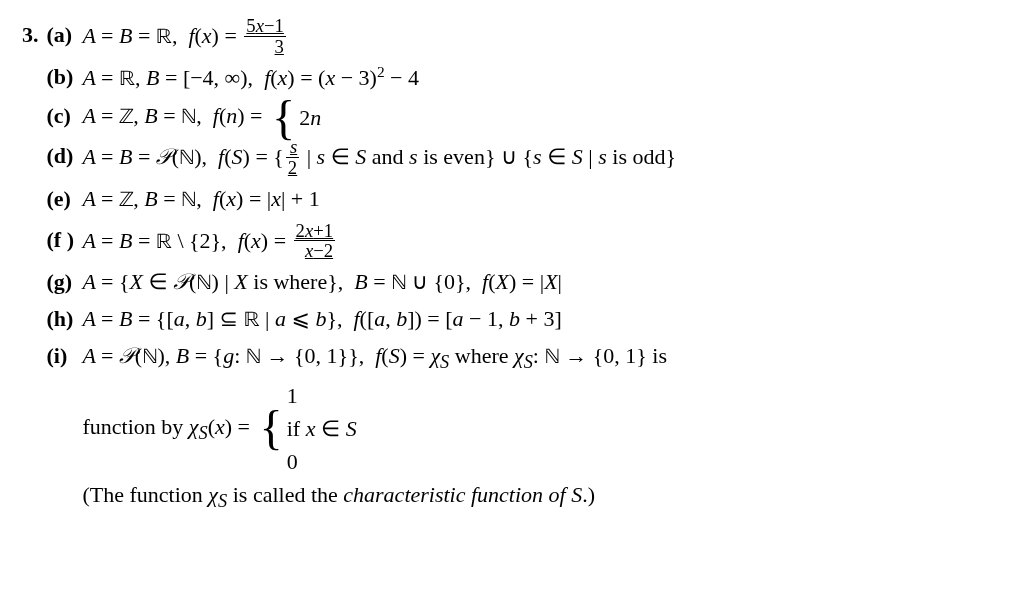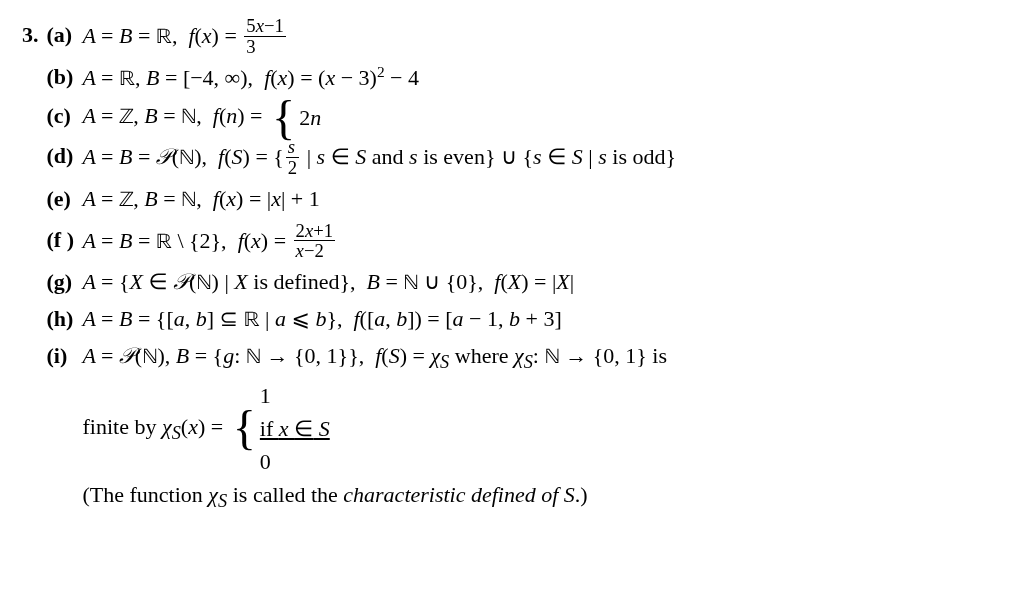--- a/index.html
+++ b/index.html
@@ -54,26 +54,27 @@
       font-style: normal;
       font-family: 'Cambria Math', 'STIX Two Math', serif;
     }
     .scr {
       font-family: 'URW Chancery L', 'Apple Chancery', cursive;
       font-style: italic;
     }
     .frac {
       display: inline-block;
       vertical-align: middle;
-      text-align: left;
+      text-align: right;
       font-size: 0.85em;
       line-height: 1.05;
       margin: 0 2px;
       position: relative;
       top: -2px;
+      text-decoration: underline;
     }
     .frac .top { display: block; border-bottom: 1px solid #000; padding: 0 2px; }
     .frac .bot { display: block; padding: 0 2px; }
     .brace-block {
       display: inline-flex;
       align-items: center;
       vertical-align: middle;
       margin-left: 4px;
     }
     .brace {
@@ -83,21 +84,21 @@
       margin-right: 4px;
     }
     .cases {
       display: inline-block;
       vertical-align: middle;
     }
     .case-row { display: flex; flex-direction: column; }
     .case-left { width: 110px; }
     .case-cond { width: 120px; }
     .case-row.small .case-left { width: 40px; }
-    .case-row.small .case-cond { width: 100px; text-decoration: underline; }
+    .case-row.small .case-cond { width: 100px; }
     .continuation { margin-left: 36px; }
     sup { font-size: 0.7em; }
     .italic { font-style: italic; }
   </style>
 </head>
 <body>
 
 <div class="problem">
   <div class="num">3.</div>
   <div class="content">
@@ -151,53 +152,53 @@
       <div class="part" style="margin-top:6px;">
         <div class="part-label">(f )</div>
         <div class="part-body math">
           A <span class="rm">=</span> B <span class="rm">=</span> <span class="bb">ℝ</span> <span class="rm">\ {2},</span>&nbsp; f<span class="rm">(</span>x<span class="rm">) =</span> <span class="frac"><span class="top"><span class="rm">2</span>x<span class="rm">+1</span></span><span class="bot">x<span class="rm">−2</span></span></span>
         </div>
       </div>
 
       <div class="part">
         <div class="part-label">(g)</div>
         <div class="part-body math">
-          A <span class="rm">= {</span>X <span class="rm">∈</span> <span class="scr">𝒫</span><span class="rm">(</span><span class="bb">ℕ</span><span class="rm">) |</span> X <span class="rm">is defined},</span>&nbsp; B <span class="rm">=</span> <span class="bb">ℕ</span> <span class="rm">∪ {0},</span>&nbsp; f<span class="rm">(</span>X<span class="rm">) = |</span>X<span class="rm">|</span>
+          A <span class="rm">= {</span>X <span class="rm">∈</span> <span class="scr">𝒫</span><span class="rm">(</span><span class="bb">ℕ</span><span class="rm">) |</span> X <span class="rm">is where},</span>&nbsp; B <span class="rm">=</span> <span class="bb">ℕ</span> <span class="rm">∪ {0},</span>&nbsp; f<span class="rm">(</span>X<span class="rm">) = |</span>X<span class="rm">|</span>
         </div>
       </div>
 
       <div class="part">
         <div class="part-label">(h)</div>
         <div class="part-body math">
           A <span class="rm">=</span> B <span class="rm">= {[</span>a<span class="rm">,</span> b<span class="rm">] ⊆</span> <span class="bb">ℝ</span> <span class="rm">|</span> a <span class="rm">⩽</span> b<span class="rm">},</span>&nbsp; f<span class="rm">([</span>a<span class="rm">,</span> b<span class="rm">]) = [</span>a <span class="rm">− 1,</span> b <span class="rm">+ 3]</span>
         </div>
       </div>
 
       <div class="part">
         <div class="part-label">(i)</div>
         <div class="part-body math">
           A <span class="rm">=</span> <span class="scr">𝒫</span><span class="rm">(</span><span class="bb">ℕ</span><span class="rm">),</span> B <span class="rm">= {</span>g<span class="rm">:</span> <span class="bb">ℕ</span> <span class="rm">→ {0, 1}},</span>&nbsp; f<span class="rm">(</span>S<span class="rm">) =</span> χ<sub>S</sub> <span class="rm">where</span> χ<sub>S</sub><span class="rm">:</span> <span class="bb">ℕ</span> <span class="rm">→ {0, 1} is</span>
         </div>
       </div>
 
       <div class="continuation math">
-        <span class="rm">finite by</span> χ<sub>S</sub><span class="rm">(</span>x<span class="rm">) =</span>
+        <span class="rm">function by</span> χ<sub>S</sub><span class="rm">(</span>x<span class="rm">) =</span>
         <span class="brace-block">
           <span class="brace">{</span>
           <span class="cases">
             <span class="case-row small">
                 <span class="case-left rm">1</span>
                 <span class="case-cond"><span class="rm">if </span>x <span class="rm">∈</span> S</span>
               </span>
             <span class="case-row small">
                 <span class="case-left rm">0</span>
               </span>
           </span>
         </span>
       </div>
 
       <div class="continuation">
-        (The function <span class="math">χ<sub>S</sub></span> is called the <span class="italic">characteristic defined of S</span>.)
+        (The function <span class="math">χ<sub>S</sub></span> is called the <span class="italic">characteristic function of S</span>.)
       </div>
 
     </div>
   </div>
 </div>
 
 </body></html>

